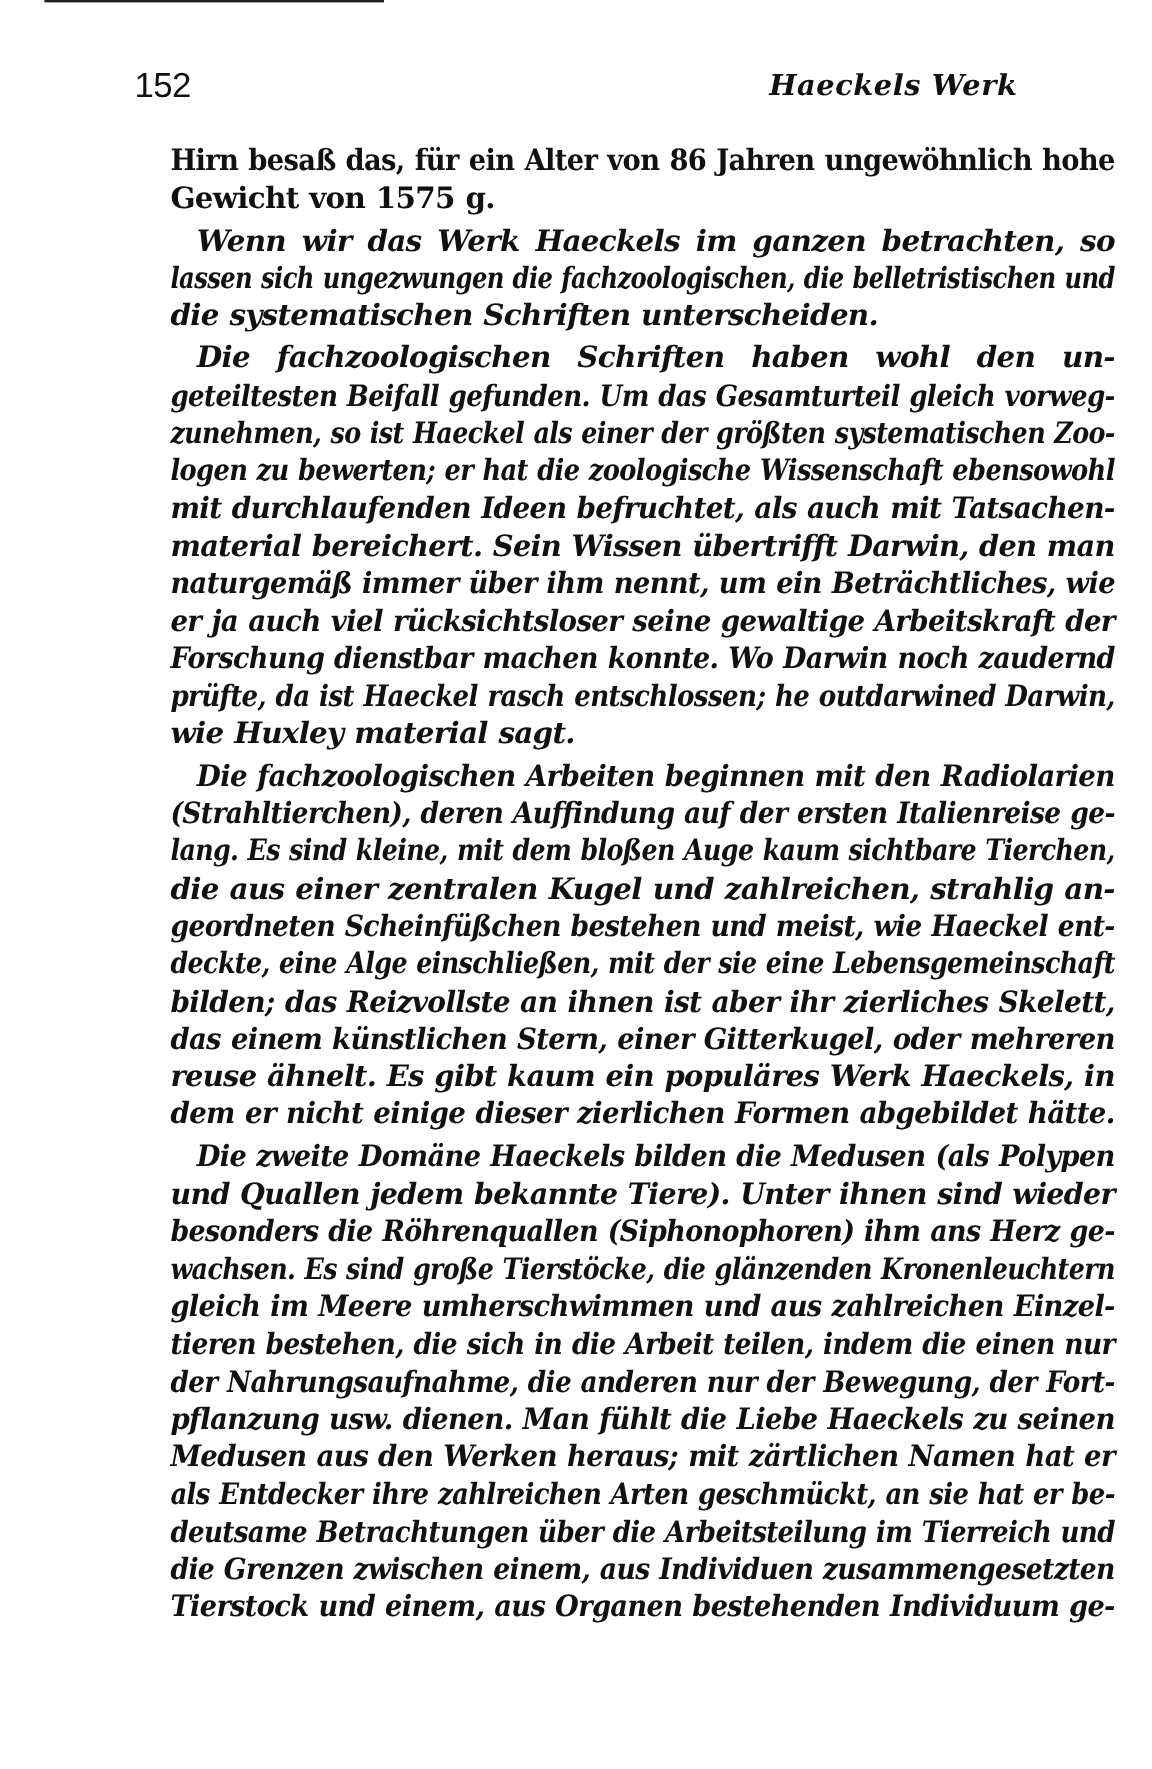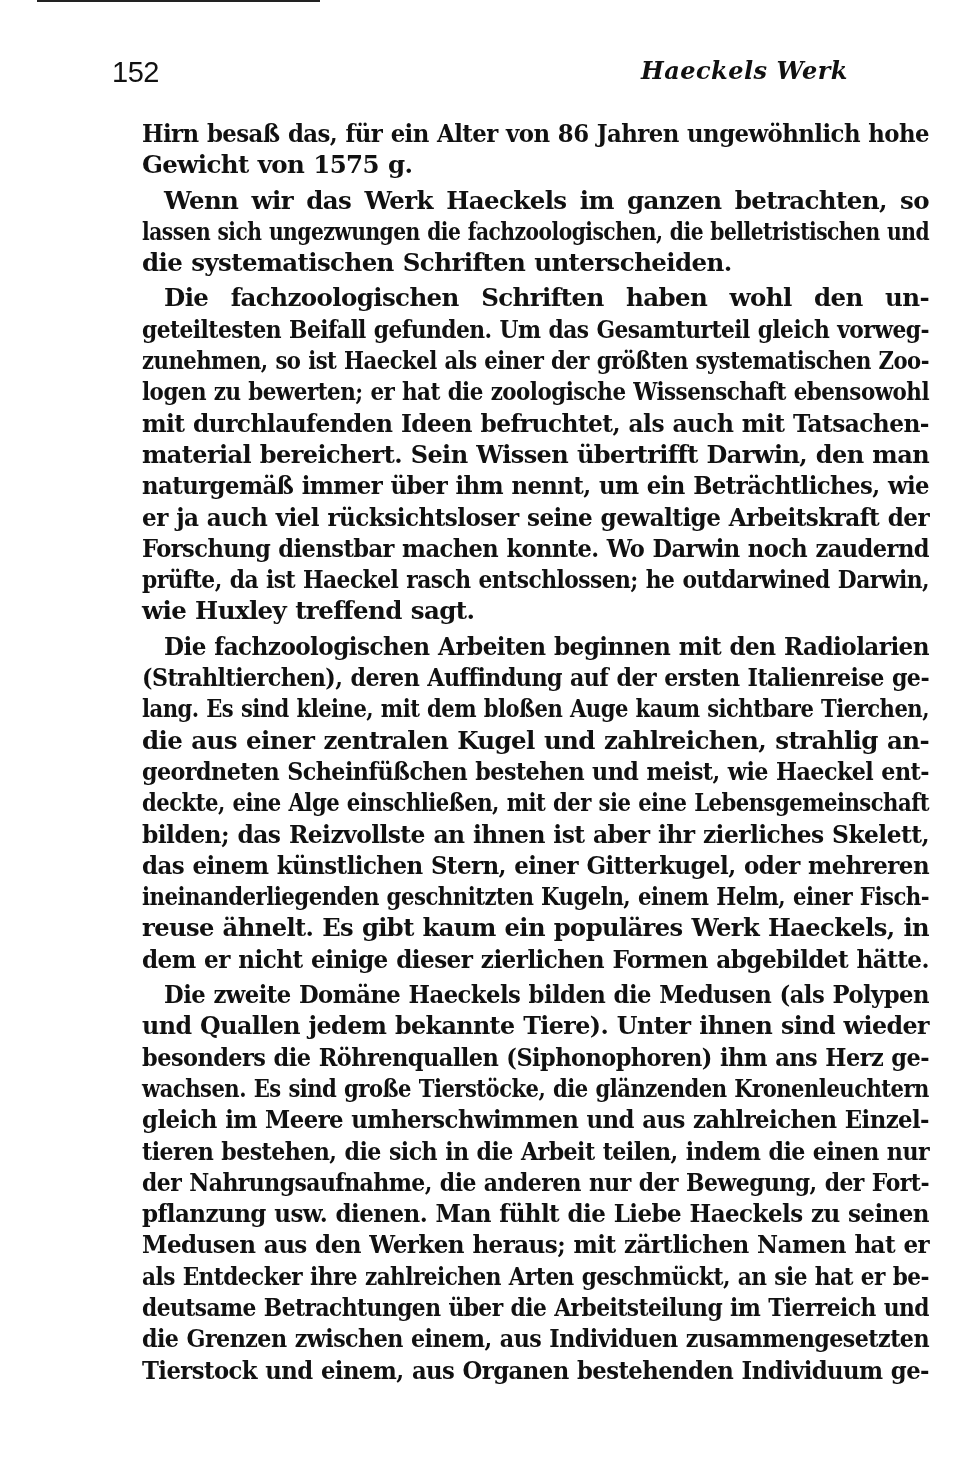--- a/index.html
+++ b/index.html
@@ -8,21 +8,21 @@
   .top-rule { position: absolute; left: 37px; top: 0; width: 283px; height: 2px; background: #222; }
   .page-number { position: absolute; left: 112px; top: 56px; font-size: 29px; font-family: "Liberation Sans Narrow","Liberation Sans", sans-serif; letter-spacing: -0.5px; }
   .running-head { position: absolute; left: 0; width: 848px; top: 56px; text-align: right; font-size: 24px; font-style: italic; font-weight: bold; letter-spacing: 0.5px; }
   .body-text { position: absolute; left: 118px; top: 118px; width: 787px; margin-left: 24px; }
   .line { height: 31.3px; line-height: 31.3px; font-size: 24.5px; text-align: justify; text-align-last: justify; white-space: nowrap; overflow: visible; transform-origin: left center; font-weight: bold; letter-spacing: -0.6px; word-spacing: 1px; }
   .line span.wrap { display: inline-block; width: 100%; text-align: justify; text-align-last: justify; white-space: normal; }
   .line.last { text-align-last: left; }
   .line.last span.wrap { text-align-last: left; }
   .line.indent { padding-left: 22px; }
   .line.indent span.wrap { width: 765px; }
-  .para-gap-before { margin-top: 4px; }
+  .para-gap-before { margin-top: 4px; font-style: italic; }
 </style>
 </head>
 <body>
 
 <div class="top-rule"></div>
 
 <div class="page-number">152</div>
 <div class="running-head">Haeckels Werk</div>
 
 <div class="body-text">
@@ -42,33 +42,32 @@
     <div class="line indent"><span class="wrap">Die fachzoologischen Schriften haben wohl den un-</span></div>
     <div class="line"><span class="wrap" style="white-space: nowrap; display: inline-block; width: auto; transform-origin: left center; transform: scaleX(0.889);">geteiltesten Beifall gefunden. Um das Gesamturteil gleich vorweg-</span></div>
     <div class="line"><span class="wrap" style="white-space: nowrap; display: inline-block; width: auto; transform-origin: left center; transform: scaleX(0.8646);">zunehmen, so ist Haeckel als einer der größten systematischen Zoo-</span></div>
     <div class="line"><span class="wrap" style="white-space: nowrap; display: inline-block; width: auto; transform-origin: left center; transform: scaleX(0.8745);">logen zu bewerten; er hat die zoologische Wissenschaft ebensowohl</span></div>
     <div class="line"><span class="wrap" style="white-space: nowrap; display: inline-block; width: auto; transform-origin: left center; transform: scaleX(0.9512);">mit durchlaufenden Ideen befruchtet, als auch mit Tatsachen-</span></div>
     <div class="line"><span class="wrap" style="white-space: nowrap; display: inline-block; width: auto; transform-origin: left center; transform: scaleX(0.98);">material bereichert. Sein Wissen übertrifft Darwin, den man</span></div>
     <div class="line"><span class="wrap" style="white-space: nowrap; display: inline-block; width: auto; transform-origin: left center; transform: scaleX(0.9294);">naturgemäß immer über ihm nennt, um ein Beträchtliches, wie</span></div>
     <div class="line"><span class="wrap" style="white-space: nowrap; display: inline-block; width: auto; transform-origin: left center; transform: scaleX(0.9435);">er ja auch viel rücksichtsloser seine gewaltige Arbeitskraft der</span></div>
     <div class="line"><span class="wrap" style="white-space: nowrap; display: inline-block; width: auto; transform-origin: left center; transform: scaleX(0.9207);">Forschung dienstbar machen konnte. Wo Darwin noch zaudernd</span></div>
     <div class="line"><span class="wrap" style="white-space: nowrap; display: inline-block; width: auto; transform-origin: left center; transform: scaleX(0.8897);">prüfte, da ist Haeckel rasch entschlossen; he outdarwined Darwin,</span></div>
-    <div class="line last"><span class="wrap">wie Huxley treffend sagt.</span></div>
+    <div class="line last"><span class="wrap">wie Huxley material sagt.</span></div>
   </div>
 
   <div class="para-gap-before">
     <div class="line indent"><span class="wrap" style="white-space: nowrap; display: inline-block; width: auto; transform-origin: left center; transform: scaleX(0.9438);">Die fachzoologischen Arbeiten beginnen mit den Radiolarien</span></div>
     <div class="line"><span class="wrap" style="white-space: nowrap; display: inline-block; width: auto; transform-origin: left center; transform: scaleX(0.9041);">(Strahltierchen), deren Auffindung auf der ersten Italienreise ge-</span></div>
     <div class="line"><span class="wrap" style="white-space: nowrap; display: inline-block; width: auto; transform-origin: left center; transform: scaleX(0.8616);">lang. Es sind kleine, mit dem bloßen Auge kaum sichtbare Tierchen,</span></div>
     <div class="line"><span class="wrap">die aus einer zentralen Kugel und zahlreichen, strahlig an-</span></div>
     <div class="line"><span class="wrap" style="white-space: nowrap; display: inline-block; width: auto; transform-origin: left center; transform: scaleX(0.907);">geordneten Scheinfüßchen bestehen und meist, wie Haeckel ent-</span></div>
     <div class="line"><span class="wrap" style="white-space: nowrap; display: inline-block; width: auto; transform-origin: left center; transform: scaleX(0.8636);">deckte, eine Alge einschließen, mit der sie eine Lebensgemeinschaft</span></div>
     <div class="line"><span class="wrap" style="white-space: nowrap; display: inline-block; width: auto; transform-origin: left center; transform: scaleX(0.9543);">bilden; das Reizvollste an ihnen ist aber ihr zierliches Skelett,</span></div>
     <div class="line"><span class="wrap" style="white-space: nowrap; display: inline-block; width: auto; transform-origin: left center; transform: scaleX(0.9353);">das einem künstlichen Stern, einer Gitterkugel, oder mehreren</span></div>
-    <div class="line"><span class="wrap" style="white-space: nowrap; display: inline-block; width: auto; transform-origin: left center; transform: scaleX(0.8676);">ineinanderliegenden geschnitzten Kugeln, einem Helm, einer Fisch-</span></div>
     <div class="line"><span class="wrap" style="white-space: nowrap; display: inline-block; width: auto; transform-origin: left center; transform: scaleX(0.9871);">reuse ähnelt. Es gibt kaum ein populäres Werk Haeckels, in</span></div>
     <div class="line last"><span class="wrap" style="white-space: nowrap; display: inline-block; width: auto; transform-origin: left center; transform: scaleX(0.9443);">dem er nicht einige dieser zierlichen Formen abgebildet hätte.</span></div>
   </div>
 
   <div class="para-gap-before">
     <div class="line indent"><span class="wrap" style="white-space: nowrap; display: inline-block; width: auto; transform-origin: left center; transform: scaleX(0.9281);">Die zweite Domäne Haeckels bilden die Medusen (als Polypen</span></div>
     <div class="line"><span class="wrap" style="white-space: nowrap; display: inline-block; width: auto; transform-origin: left center; transform: scaleX(0.9702);">und Quallen jedem bekannte Tiere). Unter ihnen sind wieder</span></div>
     <div class="line"><span class="wrap" style="white-space: nowrap; display: inline-block; width: auto; transform-origin: left center; transform: scaleX(0.9165);">besonders die Röhrenquallen (Siphonophoren) ihm ans Herz ge-</span></div>
     <div class="line"><span class="wrap" style="white-space: nowrap; display: inline-block; width: auto; transform-origin: left center; transform: scaleX(0.8624);">wachsen. Es sind große Tierstöcke, die glänzenden Kronenleuchtern</span></div>
     <div class="line"><span class="wrap" style="white-space: nowrap; display: inline-block; width: auto; transform-origin: left center; transform: scaleX(0.9302);">gleich im Meere umherschwimmen und aus zahlreichen Einzel-</span></div>

